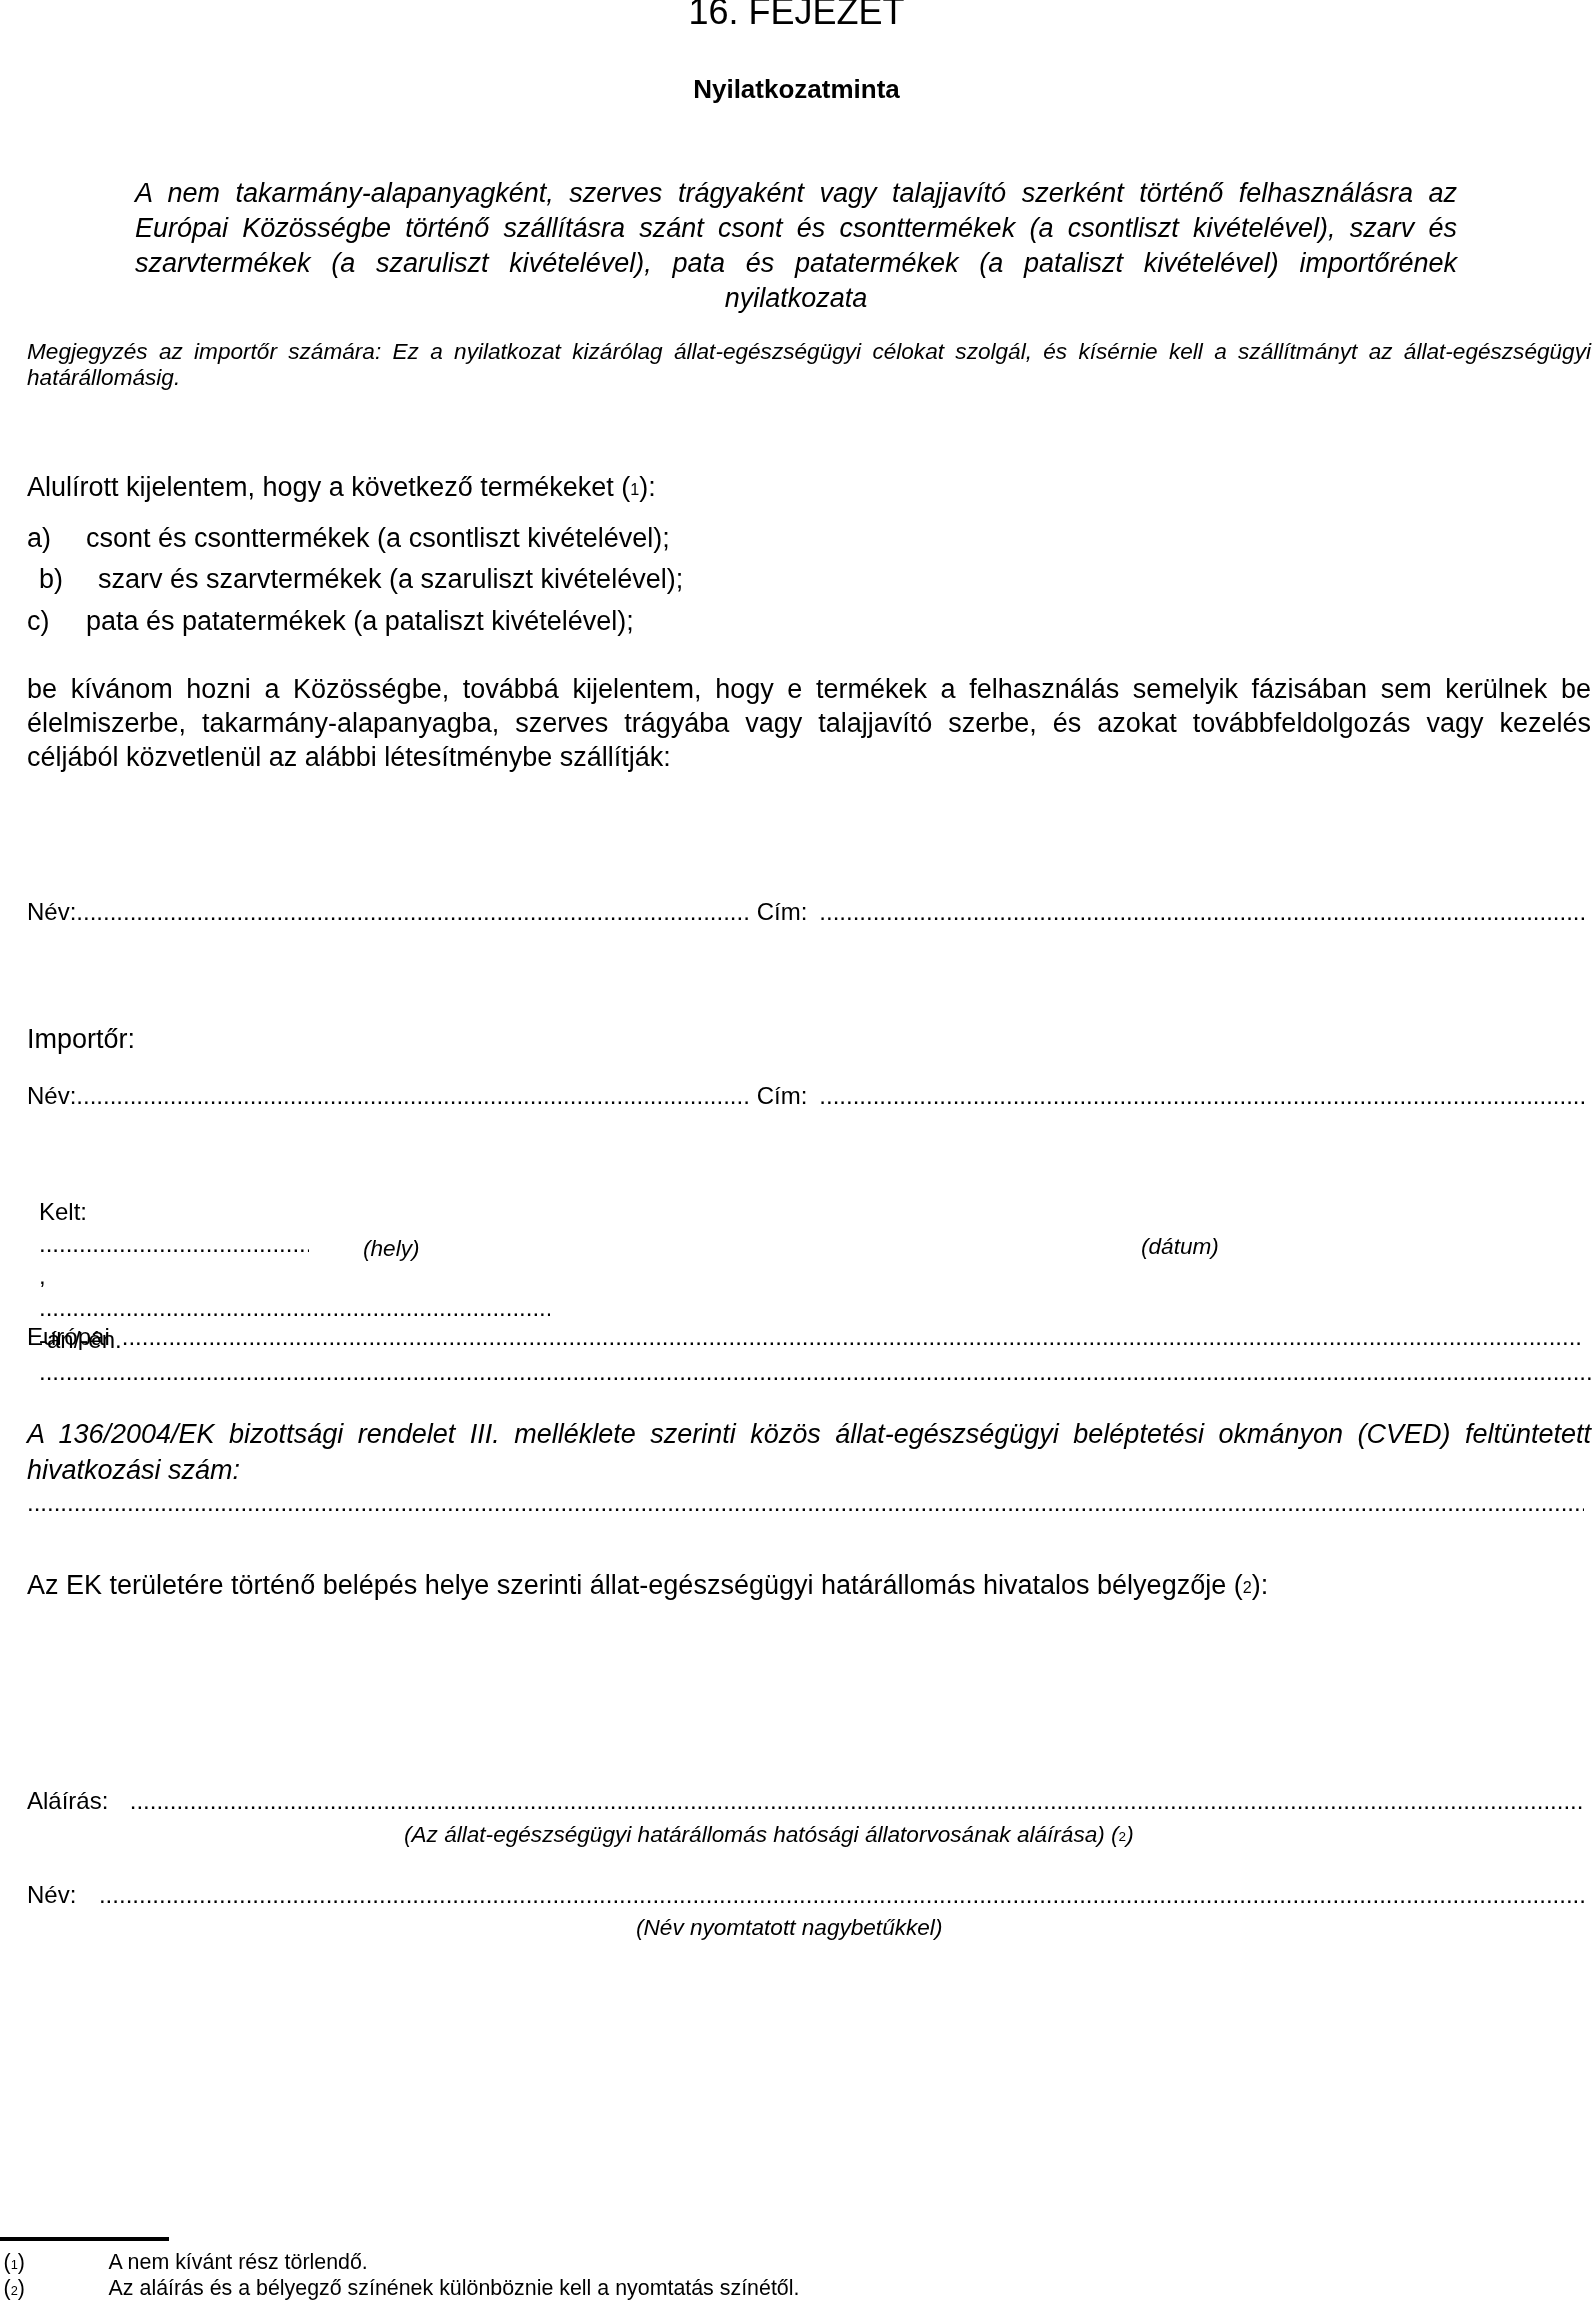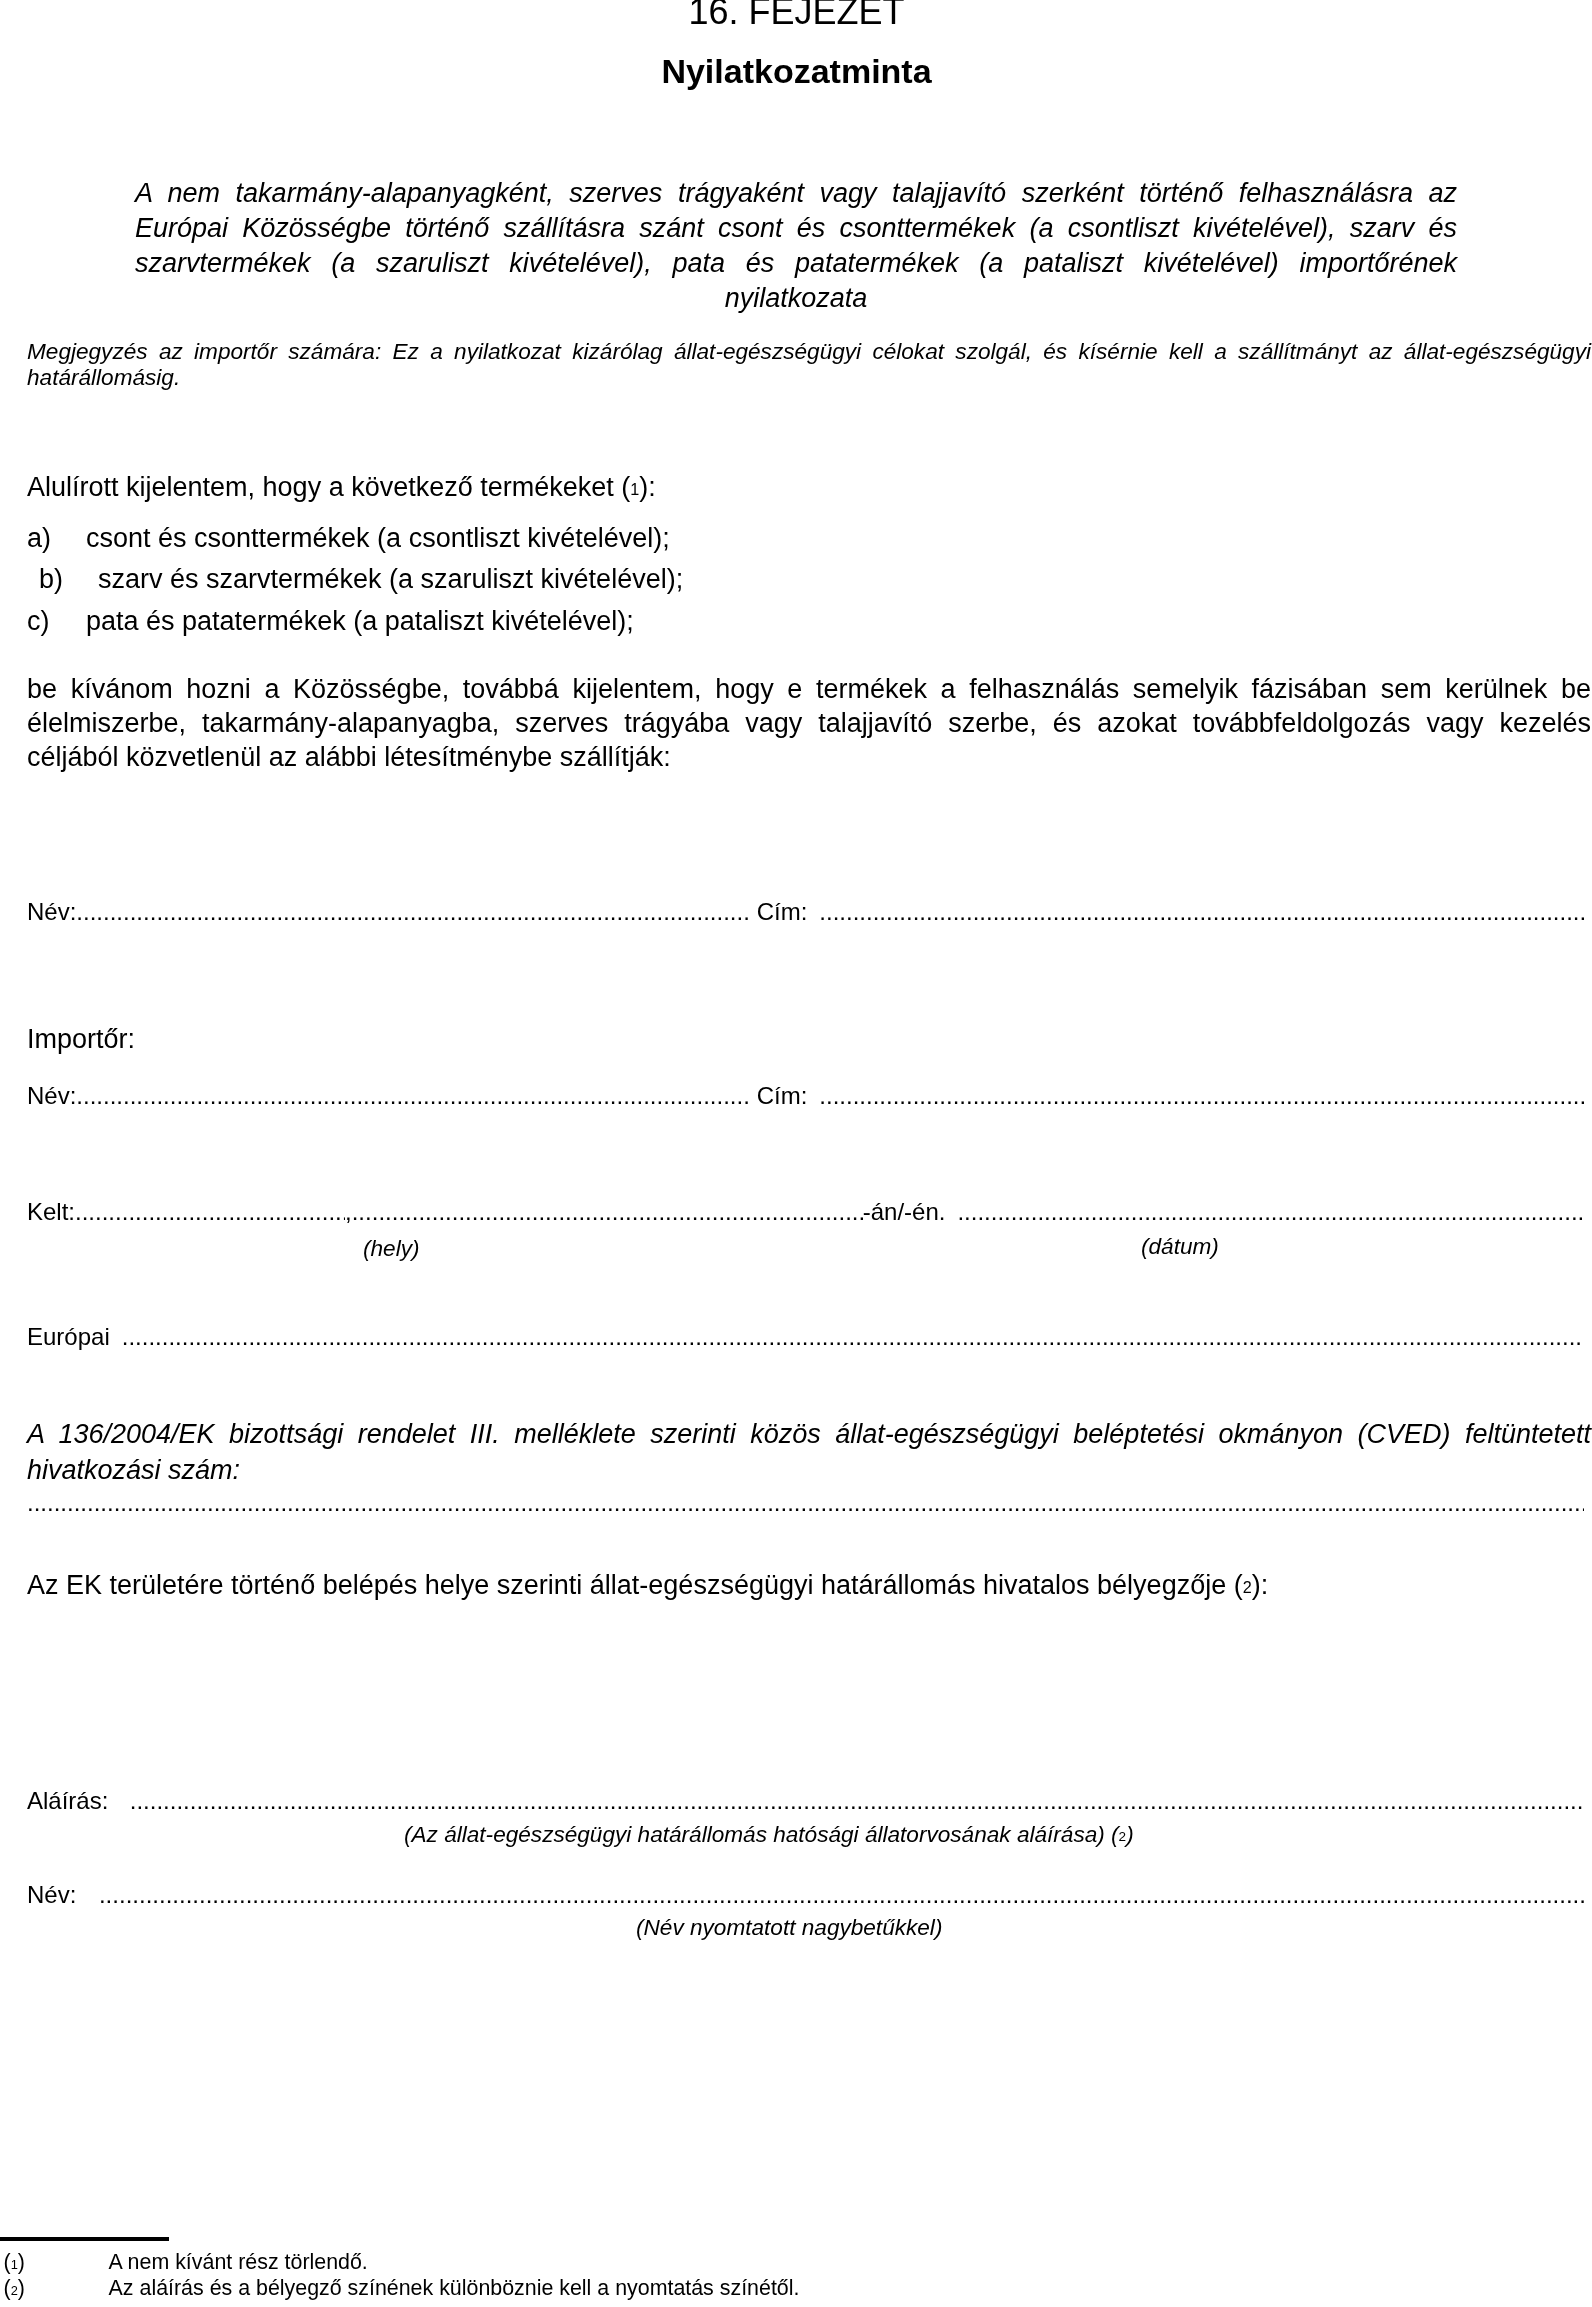--- a/index.html
+++ b/index.html
@@ -3,21 +3,21 @@
 <meta charset="utf-8">
 <style>
   html, body { margin:0; padding:0; background:#ffffff; }
   body {
     width:1593px; height:2307px; position:relative; overflow:hidden;
     font-family:"Liberation Sans", sans-serif; color:#000;
   }
   .abs { position:absolute; }
   .center { left:0; width:1593px; text-align:center; }
   .title { top:-8.3px; font-size:36px; line-height:40px; }
-  .subtitle { top:55px; font-size:34px; line-height:32px; font-weight:bold; }
+  .subtitle { top:73px; font-size:26px; line-height:32px; font-weight:bold; }
   .intro { left:135px; width:1322px; top:137px; font-size:27px; line-height:35px; font-style:italic; text-align:justify; text-align-last:center;margin-top:39px; }
   .note { left:27px; width:1564px; top:339px; font-size:22.6px; line-height:25.6px; font-style:italic; text-align:justify; }
   .body { font-size:27px; line-height:32px; }
   .p1 { left:27px; top:471px; }
   .item { left:27px; }
   .item .lbl { display:inline-block; width:59px; }
   .it-a { top:522px; } .it-b { top:563px;margin-left:12px; } .it-c { top:605px; }
   .p2 { left:27px; width:1564px; top:672px; text-align:justify; line-height:34px; }
   sup { font-size:60%; vertical-align:top; position:relative; top:2.4px; }
   .row { left:27px; width:1557px; display:flex; align-items:baseline; font-size:24px; line-height:32px; white-space:nowrap; }
@@ -55,21 +55,21 @@
 </div>
 
 <div class="abs body" style="left:27px; top:1023px;">Importőr:</div>
 <div class="abs row" style="top:1080px;">
   <span>Név:</span>
   <span class="fixed-dots" style="width:672px;"></span>
   <span style="margin-left:8.3px;">Cím:</span>
   <span class="dots" style="margin-left:12px;"></span>
 </div>
 
-<div class="abs row" style="top:1196px;">
+<div class="abs row" style="top:1196px;flex-direction:column;">
   <span>Kelt:</span>
   <span class="fixed-dots" style="width:270px;"></span>
   <span>,</span>
   <span class="fixed-dots" style="width:511px;"></span>
   <span>-án/-én.</span>
   <span class="dots" style="margin-left:12px;"></span>
 </div>
 <div class="abs cap" style="left:363px; top:1236px;">(hely)</div>
 <div class="abs cap" style="left:1141px; top:1234px;">(dátum)</div>
 

